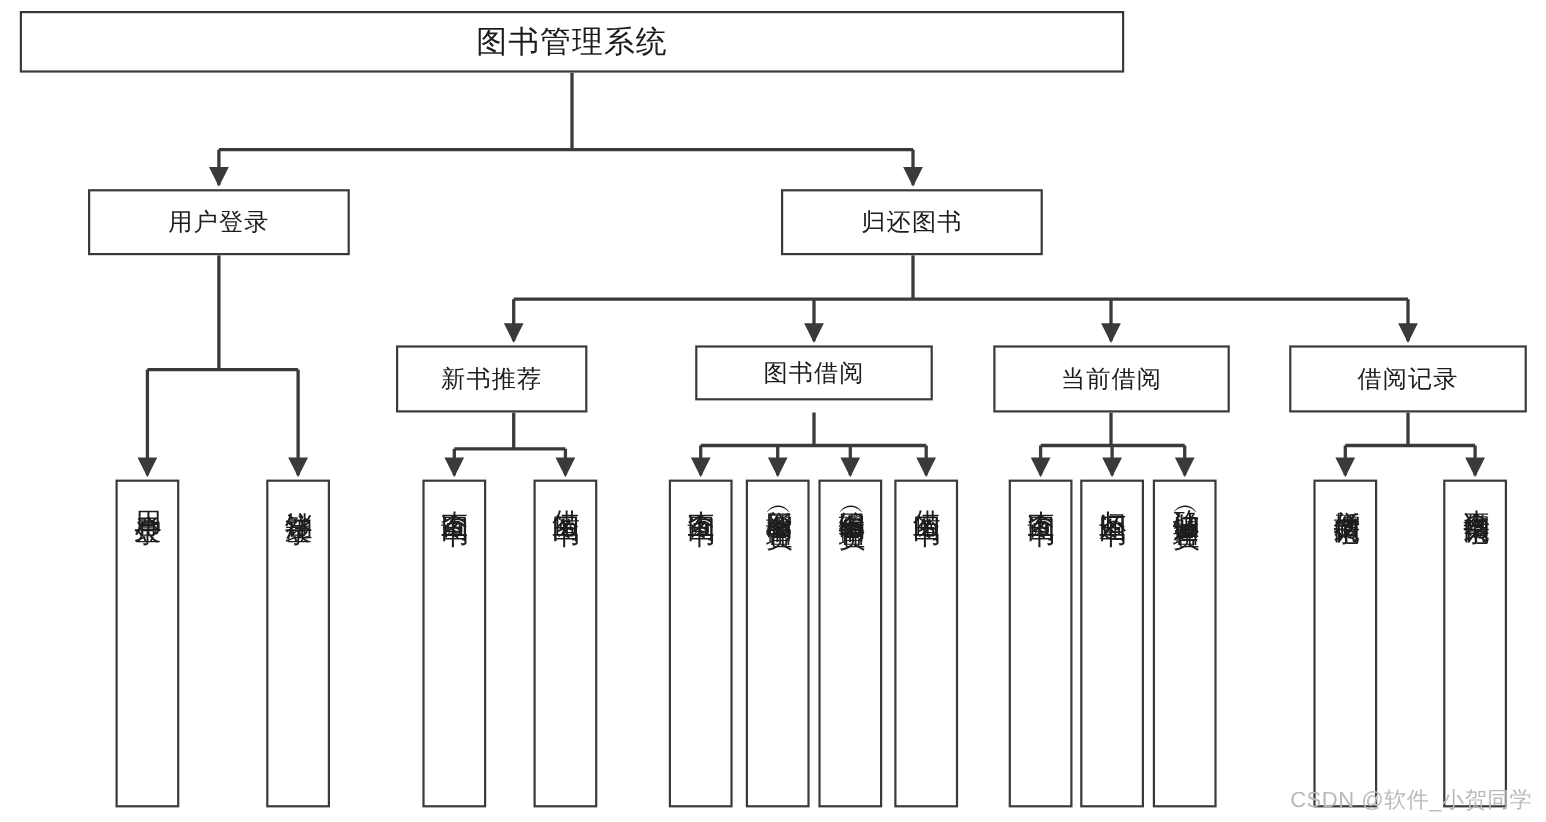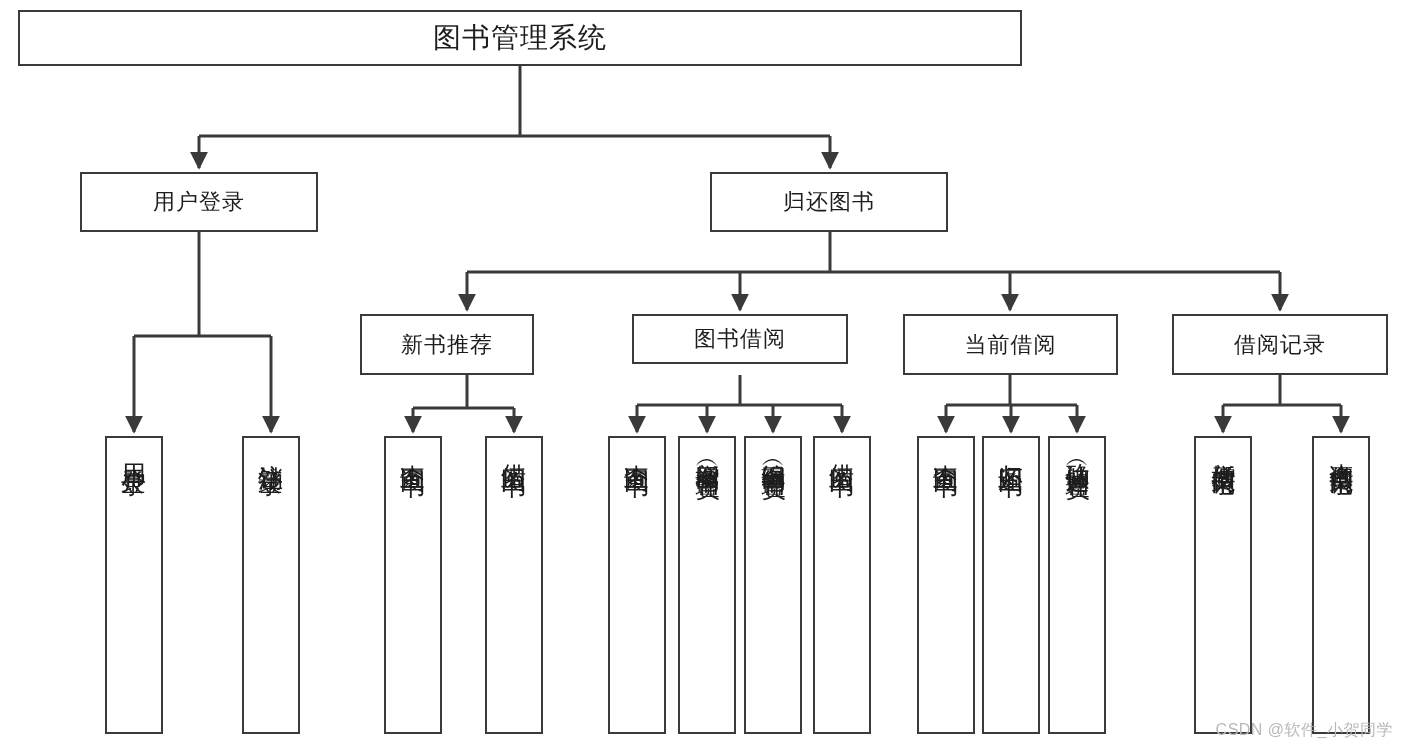--- a/index.html
+++ b/index.html
@@ -41,21 +41,21 @@
     font-size:25px;
     line-height:1.12;
     letter-spacing:3px;
     white-space:nowrap;
   }
   .node.leaf.tall .label{font-size:24px;letter-spacing:2px;}
 
   #watermark{
     position:absolute;
     right:12px;bottom:6px;
-    font-size:16px;
+    font-size:20px;
     color:#b9b9b9;
     letter-spacing:0.5px;
     white-space:nowrap;
     pointer-events:none;
     text-align:right;
   }
 </style>
 </head>
 <body>
 

